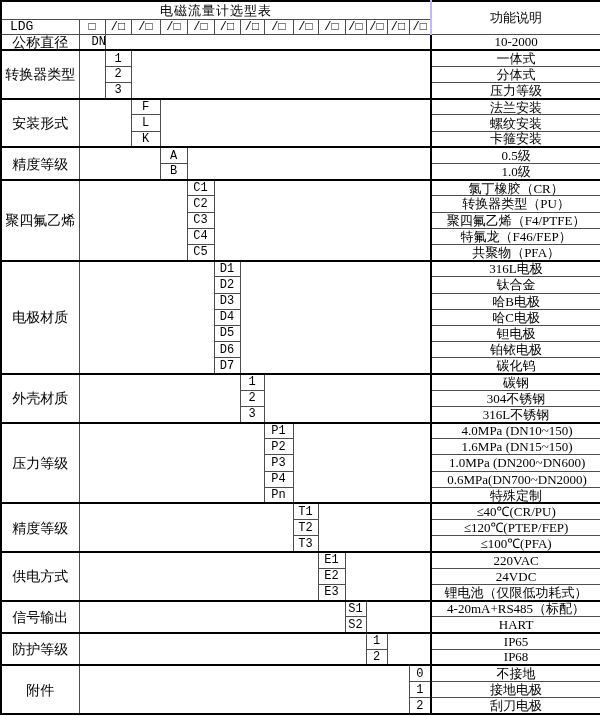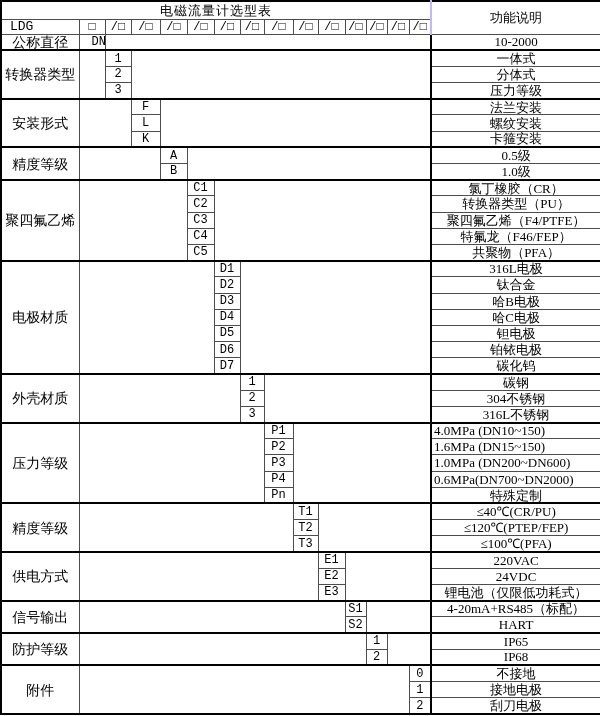--- a/index.html
+++ b/index.html
@@ -8,21 +8,21 @@
   td{border:1px solid #4d4d4d;padding:0;font-size:13px;color:#000;text-align:center;
      vertical-align:middle;overflow:hidden;white-space:nowrap;line-height:1;}
   tr{height:16.2px;}
   tr.title-row{height:18px;margin-left:28px;}
   tr.ldg-row{height:15px;}
   .title{font-size:13px;letter-spacing:1px;}
   .ldg{text-align:left;padding-left:8px;font-family:Liberation Mono, monospace;}
   .code{font-family:"Liberation Mono","DejaVu Sans",monospace;font-size:12px;}
   .code.dn{text-align:left;padding-left:12px;}
   .desc{border-left:2px solid #000;font-family:Liberation Serif, serif;font-size:13px;}
-  .desc.left{text-align:left;padding-left:2px;}
+  .desc.left{text-align:center;padding-left:2px;}
   .fhead{border-left:2px solid #c4b5fd;font-size:13px;}
   td.sec{border-top:2px solid #000;}
   .cat{font-size:14px;}
 </style>
 </head>
 <body>
 
 <table>
   <colgroup>
     <col style="width:78px">

